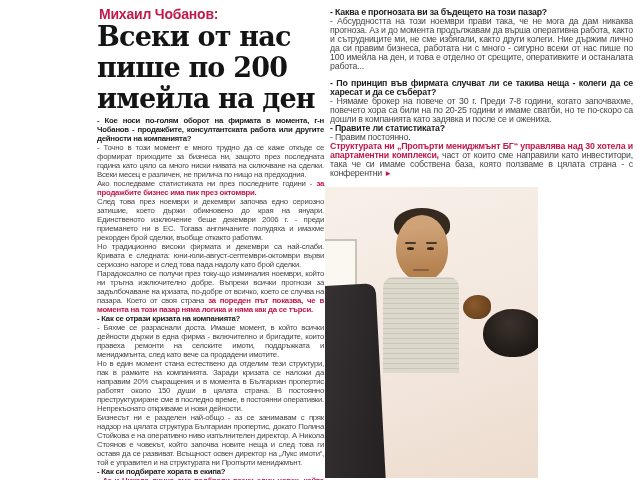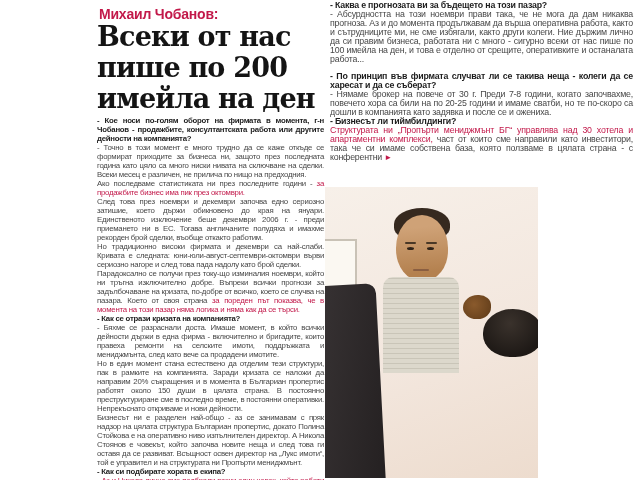--- a/index.html
+++ b/index.html
@@ -18,25 +18,25 @@
     font-size:27px;line-height:31px;color:#141414;letter-spacing:-0.8px;
   }
   .headline span{display:block;}
   .col{color:#474747;text-align:justify;}
   .col p{margin:0;}
   .col-left{
     position:absolute;left:97px;top:116px;width:227px;
     font-size:7.8px;line-height:9px;letter-spacing:-0.25px;
   }
   .col-right{
-    position:absolute;left:330px;top:1px;width:303px;
+    position:absolute;left:330px;top:8px;width:303px;
     font-size:8.8px;line-height:9px;letter-spacing:-0.2px;
   }
   .q{font-weight:bold;color:#1d1d1d;}
-  .red{font-weight:normal;color:#c2194a;}
+  .red{font-weight:bold;color:#c2194a;}
   .gap{margin-top:8px !important;}
   .arrow{font-weight:bold;color:#c2194a;font-size:8px;}
   
   .photo{
     position:absolute;left:325px;top:187px;width:213px;height:291px;
     overflow:hidden;background:linear-gradient(160deg,#f7f0e9 0%,#f3e7de 55%,#eddcce 100%);
   }
   .photo *{position:absolute;}
   .frame{left:-8px;top:52px;width:36px;height:60px;background:#fbf8f2;border:2px solid #c9c2b6;}
   .chair{left:-16px;top:98px;width:72px;height:210px;background:linear-gradient(100deg,#3a3536,#242021);border-radius:10px;transform:rotate(-3deg);}
@@ -91,21 +91,22 @@
     <p>Бизнесът ни е разделен най-общо - аз се занимавам с пряк надзор на цялата структура Българиан пропертис, докато Полина Стойкова е на оперативно ниво изпълнителен директор. А Никола Стоянов е човекът, който започва новите неща и след това ги оставя да се развиват. Всъщност освен директор на „Лукс имоти“, той е управител и на структурата ни Пропърти мениджмънт.</p>
     <p class="q">- Как си подбирате хората в екипа?</p>
     <p class="red">- Аз и Никола лично сме подбрали всеки един човек, който работи за компанията ни.</p>
   </div>
 
   <div class="col col-right">
     <p class="q">- Каква е прогнозата ви за бъдещето на този пазар?</p>
     <p>- Абсурдността на този ноември прави така, че не мога да дам никаква прогноза. Аз и до момента продължавам да върша оперативна работа, както и сътрудниците ми, не сме избягали, както други колеги. Ние държим лично да си правим бизнеса, работата ни с много - сигурно всеки от нас пише по 100 имейла на ден, и това е отделно от срещите, оперативките и останалата работа...</p>
     <p class="q gap">- По принцип във фирмата случват ли се такива неща - колеги да се харесат и да се съберат?</p>
     <p>- Нямаме брокер на повече от 30 г. Преди 7-8 години, когато започвахме, повечето хора са били на по 20-25 години и имаме сватби, но те по-скоро са дошли в компанията като задявка и после се и ожениха.</p>
-    <p class="q">- Бизнесът ли тиймбилдинги?</p>
+    <p class="q">- Правите ли статистиката?</p>
+    <p>- Правим постоянно.</p>
     <p><span class="red">Структурата ни „Пропърти мениджмънт БГ“ управлява над 30 хотела и апартаментни комплекси,</span> <span>част от които сме направили като инвеститори, така че си имаме собствена база, която ползваме в цялата страна - с конферентни</span> <span class="arrow">►</span></p>
   </div>
 
   <div class="photo">
     <div class="frame"></div>
     <div class="chair"></div>
     <div class="fur"></div>
     <div class="bowl"></div>
     <div class="hair"></div>
     <div class="head"></div>

